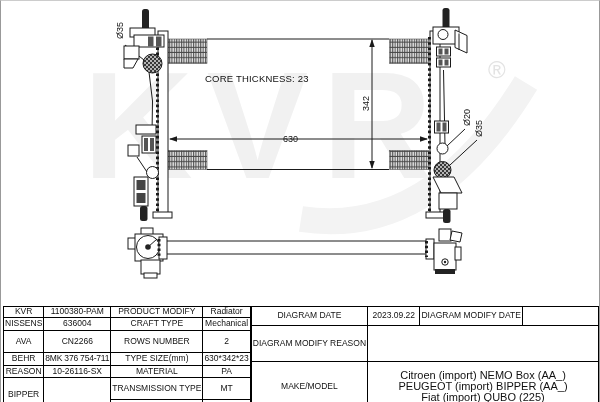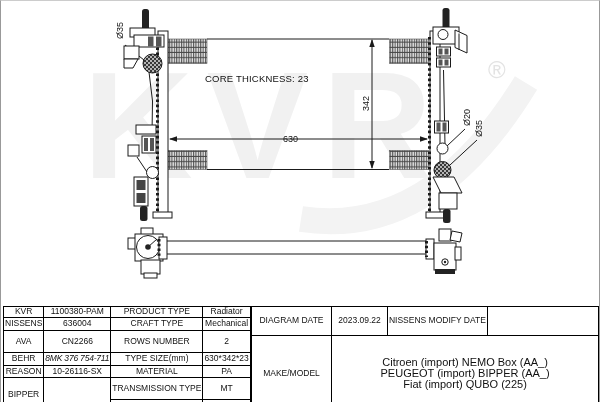--- a/index.html
+++ b/index.html
@@ -26,21 +26,21 @@
   .dia20R{left:451px;top:111px;}
   .dia35R{left:463px;top:122px;}
 
   .tables{position:absolute;left:2px;top:305px;z-index:3;display:flex;}
   table.tbl{border-collapse:collapse;table-layout:fixed;background:#fff;}
   table.tbl td{
     border:1px solid #000;padding:0 1px;text-align:center;vertical-align:middle;
     font-size:8.5px;line-height:1.15;overflow:hidden;white-space:nowrap;
   }
   td.wrap{white-space:normal;}
-  td.small{font-size:7.5px;letter-spacing:-0.2px;font-style:italic;}
+  td.small{font-size:7.5px;letter-spacing:-0.2px;}
   .mm-line{font-size:11px;line-height:11px;white-space:nowrap;}
 </style>
 </head>
 <body>
 
 <div class="page">
 
   <div class="watermark">KVR</div>
   <div class="regmark">®</div>
 
@@ -176,21 +176,21 @@
       <colgroup>
           <col style="width:35px">
           <col style="width:63px">
           <col style="width:70px">
           <col style="width:53px">
         </colgroup>
       <tbody>
           <tr style="height:11px">
         <td>KVR</td>
         <td>1100380-PAM</td>
-        <td>PRODUCT TYPE</td>
+        <td>PRODUCT MODIFY</td>
         <td>Radiator</td>
       </tr>
       <tr style="height:13px">
         <td>NISSENS</td>
         <td>636004</td>
         <td>CRAFT TYPE</td>
         <td>Mechanical</td>
       </tr>
       <tr style="height:22px">
         <td>AVA</td>
@@ -227,22 +227,26 @@
       <colgroup>
           <col style="width:84px">
           <col style="width:58px">
           <col style="width:98px">
           <col style="width:135px">
         </colgroup>
       <tbody>
           <tr style="height:14px">
         <td>DIAGRAM DATE</td>
         <td>2023.09.22</td>
-        <td>NISSENS MODIFY DATE</td>
+        <td>DIAGRAM MODIFY DATE</td>
         <td></td>
+      </tr>
+      <tr style="height:26px">
+        <td class="wrap">DIAGRAM MODIFY REASON</td>
+        <td colspan="3"></td>
       </tr>
       <tr style="height:36px">
         <td>MAKE/MODEL</td>
         <td colspan="3">
           <div class="mm-line">Citroen (import) NEMO Box (AA_)</div>
           <div class="mm-line">PEUGEOT (import) BIPPER (AA_)</div>
           <div class="mm-line">Fiat (import) QUBO (225)</div>
         </td>
       </tr>
     </tbody>

